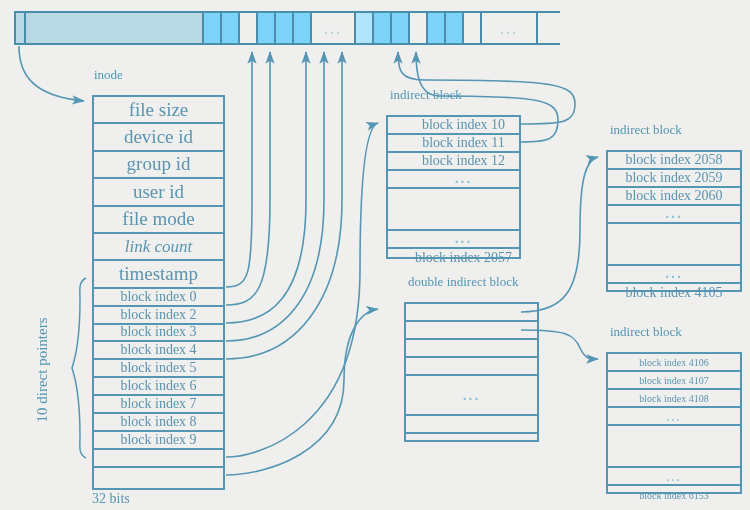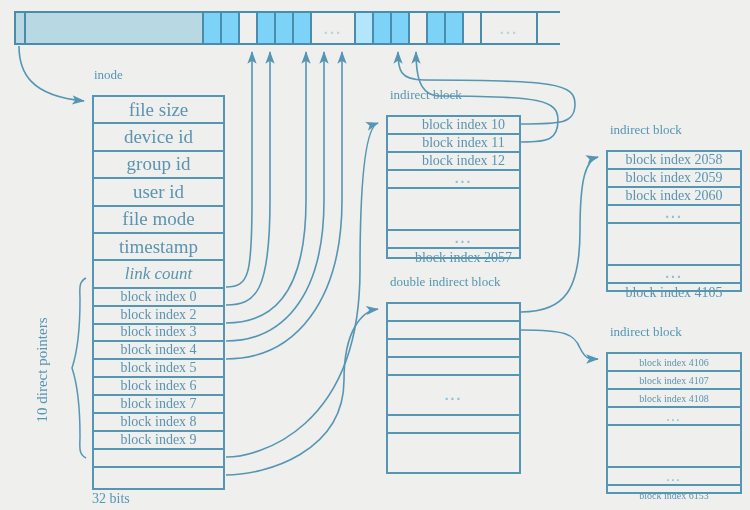--- a/index.html
+++ b/index.html
@@ -134,21 +134,21 @@
     transform-origin: 60px 60px;
     text-align: center;
     font-size: 15px;
     color: #5596b4;
     white-space: nowrap;
   }
   
   #ind1 { left: 386px; top: 115px; width: 135px; height: 144px; }
   #ind1 .row { font-size: 14px; padding-left: 20px; }
   
-  #dind { left: 386px; top: 302px; width: 135px; height: 172px; }
+  #dind { left: 404px; top: 302px; width: 135px; height: 140px; }
   #dind .row { font-size: 14px; }
   
   #ind2 { left: 606px; top: 150px; width: 136px; height: 142px; }
   #ind2 .row { font-size: 14px; }
   #ind3 { left: 606px; top: 352px; width: 136px; height: 142px; }
   #ind3 .row { font-size: 10px; }
 </style>
 </head>
 <body>
 
@@ -179,22 +179,22 @@
     </div>
 
   <div class="block" id="inode">
     <div class="caption">inode</div>
     <div class="rows">
         <div class="row field">file size</div>
         <div class="row field">device id</div>
         <div class="row field">group id</div>
         <div class="row field">user id</div>
         <div class="row field">file mode</div>
+        <div class="row field italic">link count</div>
         <div class="row field">timestamp</div>
-        <div class="row field italic">link count</div>
         <div class="row ptr">block index 0</div>
         <div class="row ptr">block index 2</div>
         <div class="row ptr">block index 3</div>
         <div class="row ptr">block index 4</div>
         <div class="row ptr">block index 5</div>
         <div class="row ptr">block index 6</div>
         <div class="row ptr">block index 7</div>
         <div class="row ptr">block index 8</div>
         <div class="row ptr">block index 9</div>
         <div class="row empty"></div>

